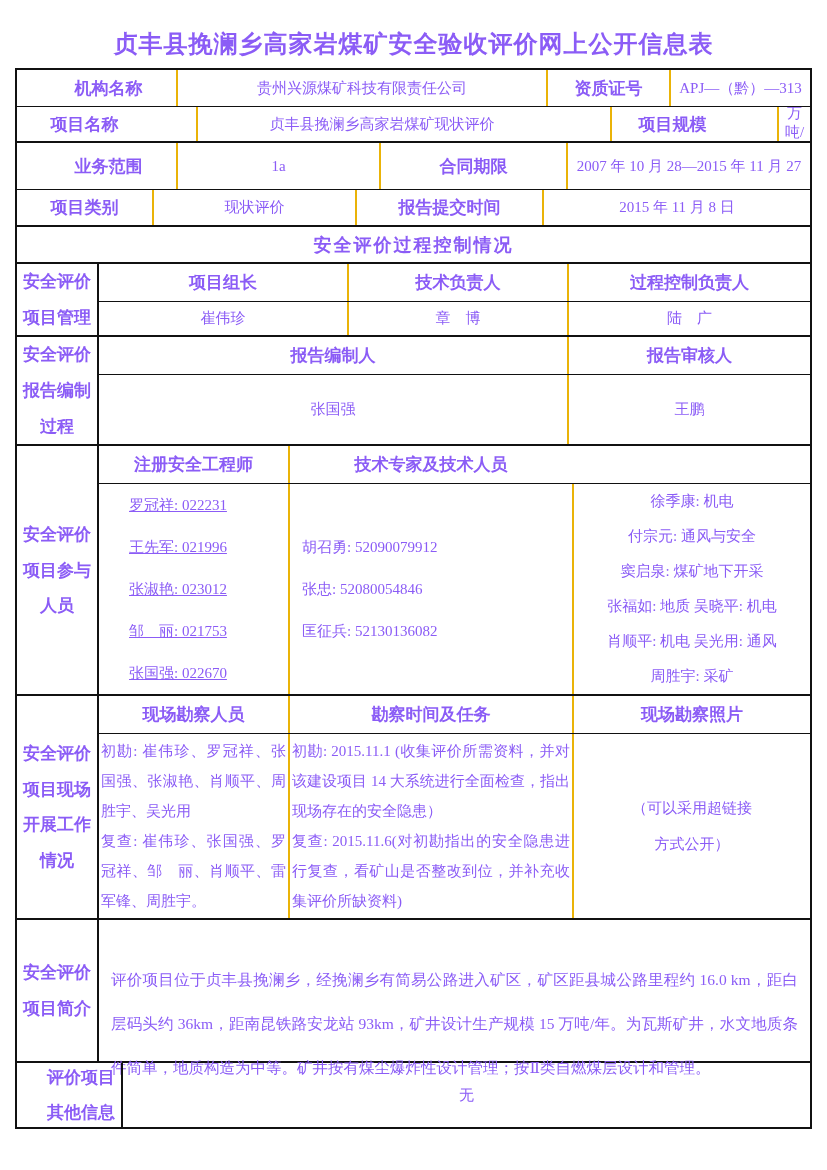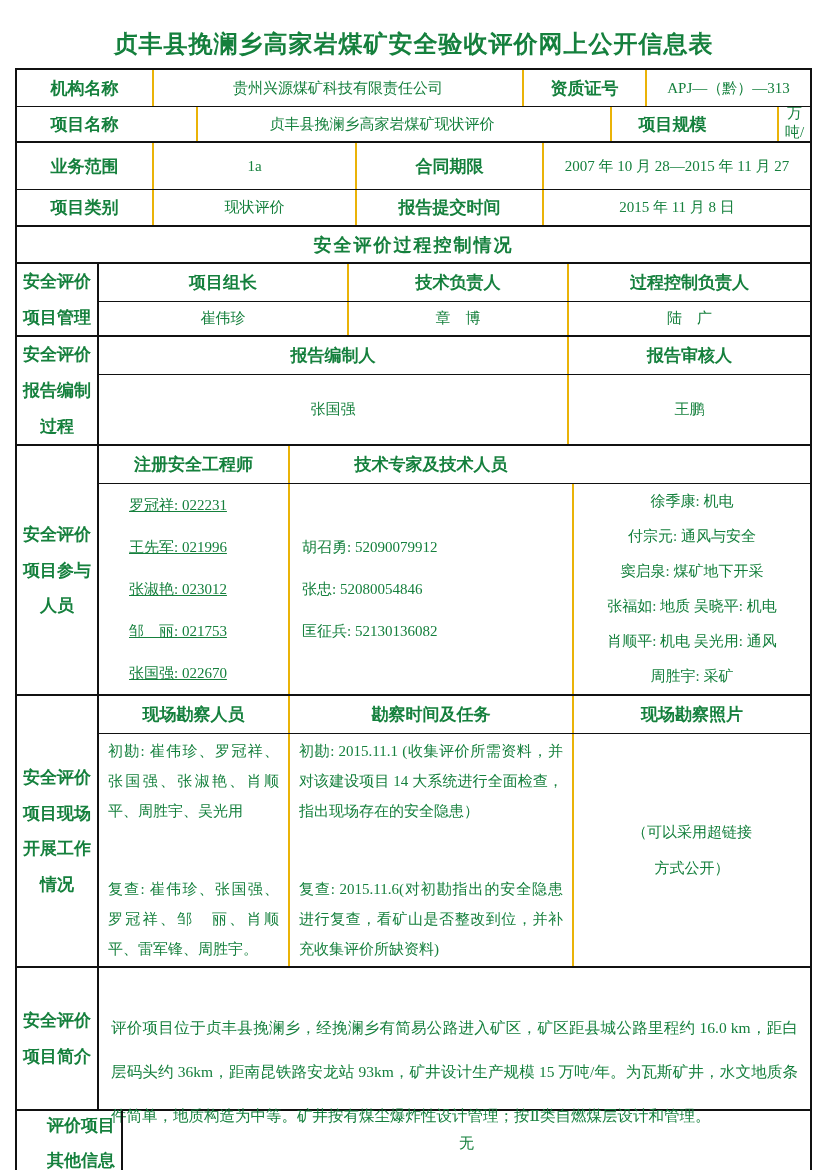--- a/index.html
+++ b/index.html
@@ -1,31 +1,31 @@
 <!DOCTYPE html>
 <html><head>
 <meta charset="utf-8">
 <style>
   * { margin:0; padding:0; box-sizing:border-box; }
   html,body { background:#ffffff; }
   .page {
     position:relative; width:827px; height:1170px; margin:0 auto;
-    background:#ffffff; color:#15803d;
+    background:#ffffff; color:#8b5cf6;
     font-family:"Liberation Serif","DejaVu Serif",serif;
   }
   .doc-title {
     position:absolute; left:0; top:28px; width:100%;
     text-align:center; font-size:24px; font-weight:bold; letter-spacing:1px;
   }
   .sheet {
     position:absolute; left:15px; top:68px; width:797px;
     border:2px solid #111;
   }
   .row { display:grid; border-bottom:2px solid #111; }
-  .row.thin { border-bottom-width:1px; }
+  .row.thin { border-bottom-width:1px;padding-left:24px; }
   .sheet > :last-child { border-bottom:none; }
   .c { display:flex; align-items:center; justify-content:center; text-align:center; overflow:hidden; }
   .c + .c { border-left:2px solid #eab308; }
   .lbl { font-weight:bold; font-size:17px; }
   .val { font-size:15px; }
   .rA12 { grid-template-columns:135px 370px 123px 1fr; }
   .rA34 { grid-template-columns:135px 203px 187px 1fr; }
   .rA1 { height:37px; } .rA2 { height:36px;gap:44px; }
   .rA3 { height:47px; } .rA4 { height:37px; }
   .rA5 { height:37px; grid-template-columns:1fr; }
@@ -49,21 +49,21 @@
   .sec-comp  .sec-rows { height:60px; }
   .sec-part  .sec-rows { height:207px; }
   .sec-site  .sec-rows { height:205px; }
   .sec-brief { height:143px; }
   .sec-other { height:64px;padding-left:24px; }
 
   .pre { white-space:pre-line; }
   .list-left   { justify-content:flex-start; text-align:left; padding-left:30px; line-height:42px; font-size:15px;text-decoration:underline; }
   .list-left2  { justify-content:flex-start; text-align:left; padding-left:12px; line-height:42px; font-size:15px; }
   .list-center { line-height:35px; font-size:15px; }
-  .wrapcell { display:flex; flex-direction:column; justify-content:center; padding:2px 9px; font-size:15px; line-height:30px; text-align:justify;gap:48px; }
+  .wrapcell { display:flex; flex-direction:column; justify-content:center; padding:2px 2px; font-size:15px; line-height:30px; text-align:justify; }
   .wrapcell p { margin:0; }
   .photo { font-size:15px; line-height:36px; }
   .brief-text {
     align-items:center; justify-content:flex-start; text-align:justify;
     display:flex; padding:6px 12px; font-size:15.5px; line-height:44px;margin-top:32px;
   }
   .none-val { font-size:15px; }
 </style>
 </head>
 <body>

